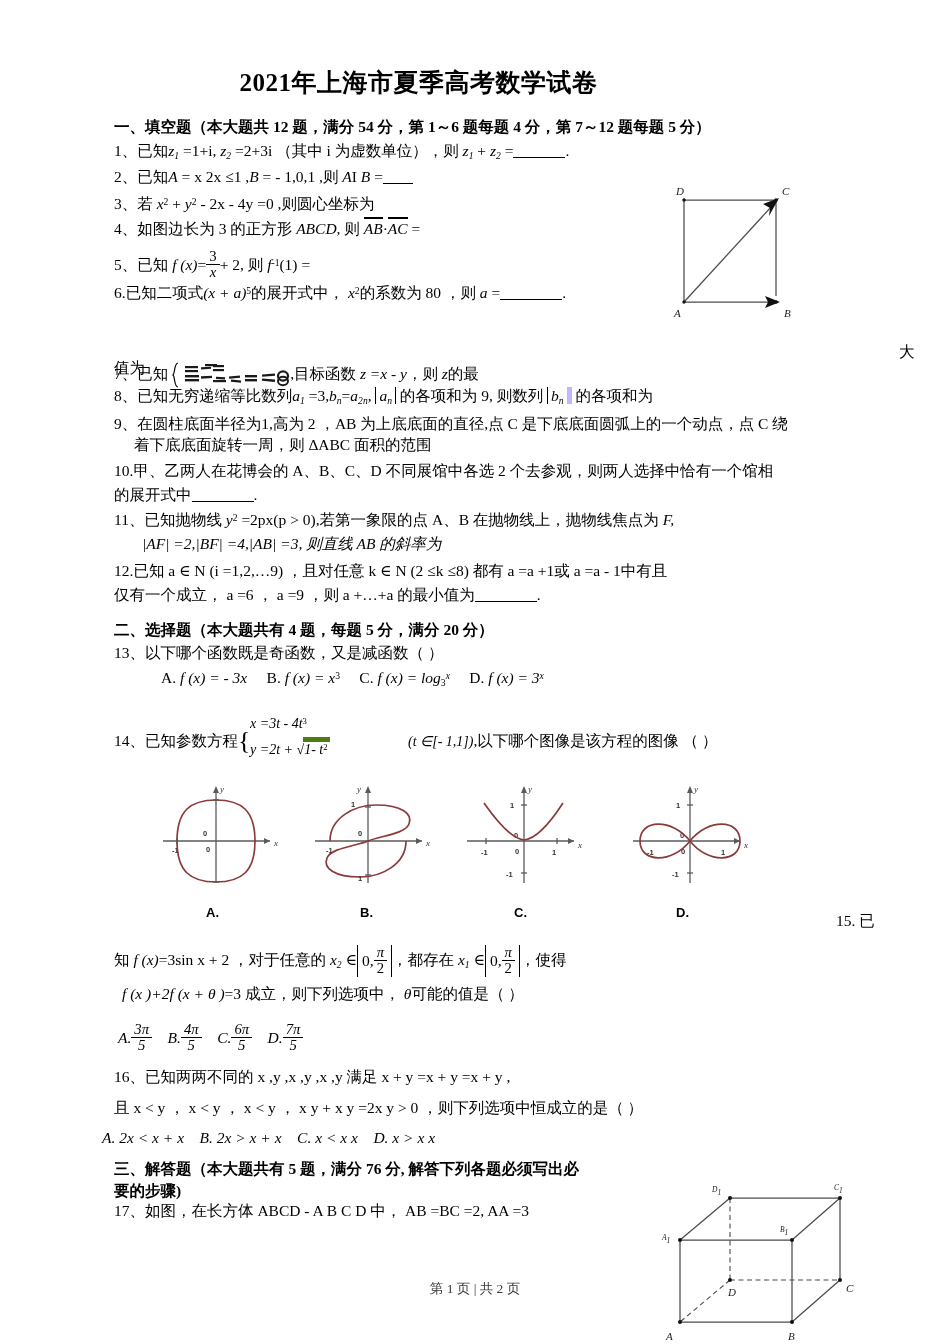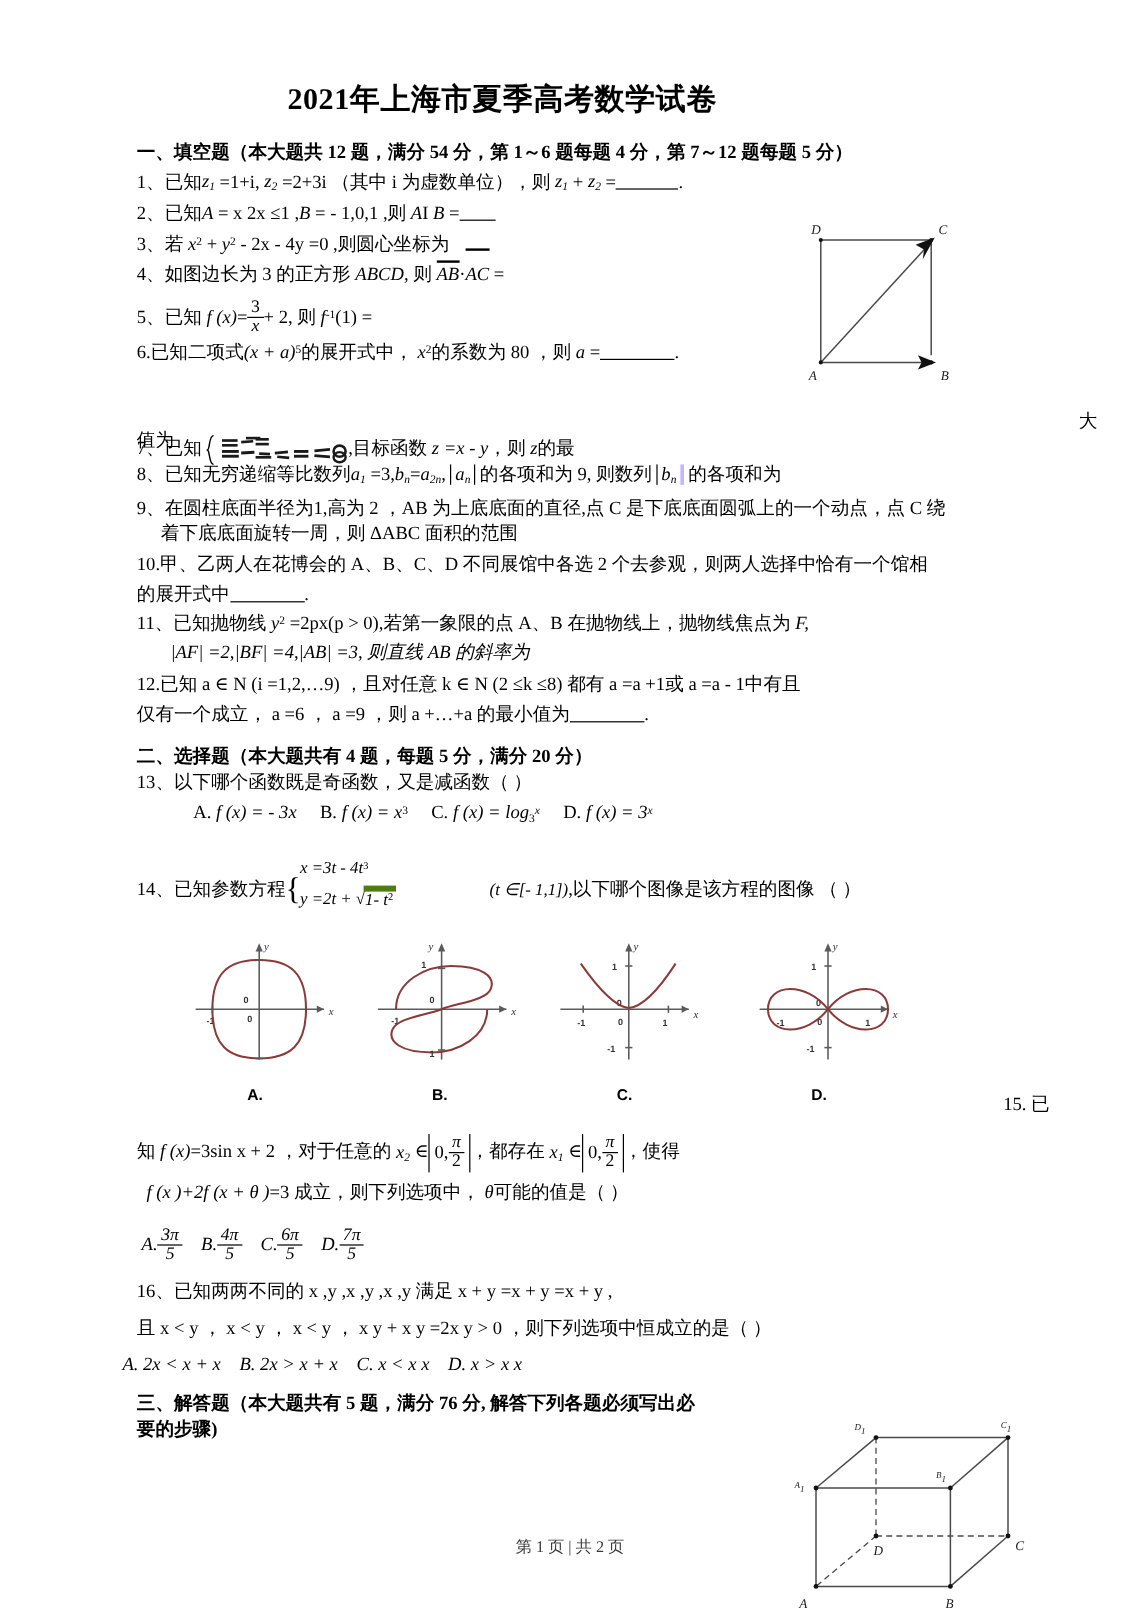--- a/index.html
+++ b/index.html
@@ -82,21 +82,21 @@
   <div class="t ln" style="top:196px;left:114px;">
     <span>3、</span><span>若</span>
     <span class="mi">x<sup class="up">2</sup></span> + <span class="mi">y<sup class="up">2</sup></span>
     <span>- 2x - 4y =0 ,则圆心坐标为</span>
   </div>
 
   <div class="t ln" style="top:221px;left:114px;">
     <span>4、</span><span>如图边长为 3 的正方形</span>
     <span class="mi">ABCD,</span>
     <span>则</span>
-    <span class="mi" style="border-top:2.5px solid #000;padding-top:1px;">AB</span><span>·</span><span class="mi" style="border-top:2.5px solid #000;padding-top:11px;">AC</span>
+    <span class="mi" style="border-top:2.5px solid #000;padding-top:1px;">AB</span><span>·</span><span class="mi" style="border-top:2.5px solid #000;padding-top:1px;">AC</span>
     <span>=</span>
   </div>
 
   <div class="t ln" style="top:249px;left:114px;">
     <span>5、</span><span>已知</span>
     <span class="mi">f (x)</span><span>=</span><span class="frac"><span class="n">3</span><span class="d mi">x</span></span><span>+ 2, 则</span>
     <span class="mi">f</span><sup class="up">-1</sup><span>(1) =</span>
   </div>
 
   <div class="t ln" style="top:285px;left:114px;">
@@ -137,21 +137,21 @@
     <span class="mi">z</span><span>的最</span>
   </div>
   <div class="t ln" style="top:344px;left:899px;">大</div>
   <div class="t ln" style="top:360px;left:114px;">值为</div>
 
   <div class="t ln" style="top:388px;left:114px;">
     <span>8、</span><span>已知无穷递缩等比数列</span><span class="mi">a<sub>1</sub></span>
     <span>=3,</span><span class="mi">b<sub>n</sub></span><span>=</span><span class="mi">a<sub>2n</sub></span>,
     <span style="border-left:1px solid #000;border-right:1px solid #000;padding:0 3px;"><span class="mi">a<sub>n</sub></span></span>
     <span>的各项和为 9, 则数列</span>
-    <span style="border-left:1px solid #000;border-right:3px solid #c4b5fd;padding:0 3px;"><span class="mi">b<sub>n</sub></span></span>
+    <span style="border-left:1px solid #000;border-right:5px solid #c4b5fd;padding:0 3px;"><span class="mi">b<sub>n</sub></span></span>
     <span>的各项和为</span>
   </div>
 
   <div class="t ln" style="top:416px;left:114px;">
     <span>9、</span><span>在圆柱底面半径为1,高为 2 ，AB 为上底底面的直径,点 C 是下底底面圆弧上的一个动点，点 C 绕</span>
   </div>
   <div class="t ln" style="top:437px;left:134px;">着下底底面旋转一周，则 ΔABC 面积的范围</div>
 
   <div class="t ln" style="top:463px;left:114px;">
     <span>10.</span><span>甲、乙两人在花博会的 A、B、C、D 不同展馆中各选 2 个去参观，则两人选择中恰有一个馆相</span>
@@ -318,20 +318,23 @@
     <span><span>B.</span> <span>2x  &gt; x + x</span></span>
     &nbsp;&nbsp;
     <span><span>C.</span> <span>x   &lt; x x</span></span>
     &nbsp;&nbsp;
     <span><span>D.</span> <span>x   &gt; x x</span></span>
   </div>
 
   <div class="t sec" style="top:1159px;left:114px;text-align:right;">三、解答题（本大题共有 5 题，满分 76 分, 解答下列各题必须写出必</div>
   <div class="t sec" style="top:1181px;left:114px;">要的步骤)</div>
 
+  <div class="t ln" style="top:1203px;left:114px;">
+    <span>17、</span><span>如图，在长方体 ABCD - A B C D 中， AB =BC =2, AA =3</span>
+  </div>
 
   <div class="blk" style="top:186px;left:664px;">
     <svg width="150" height="145" viewBox="0 0 150 145">
 
       <line class="solid" x1="20" y1="14" x2="112" y2="14"></line>
       <line class="solid" x1="20" y1="14" x2="20" y2="116"></line>
       <line class="solid" x1="112" y1="14" x2="112" y2="110"></line>
       <line class="solid" x1="20" y1="116" x2="108" y2="116"></line>
 
       <polygon points="116,116 101,110 104,116 101,122" fill="#111"></polygon>

